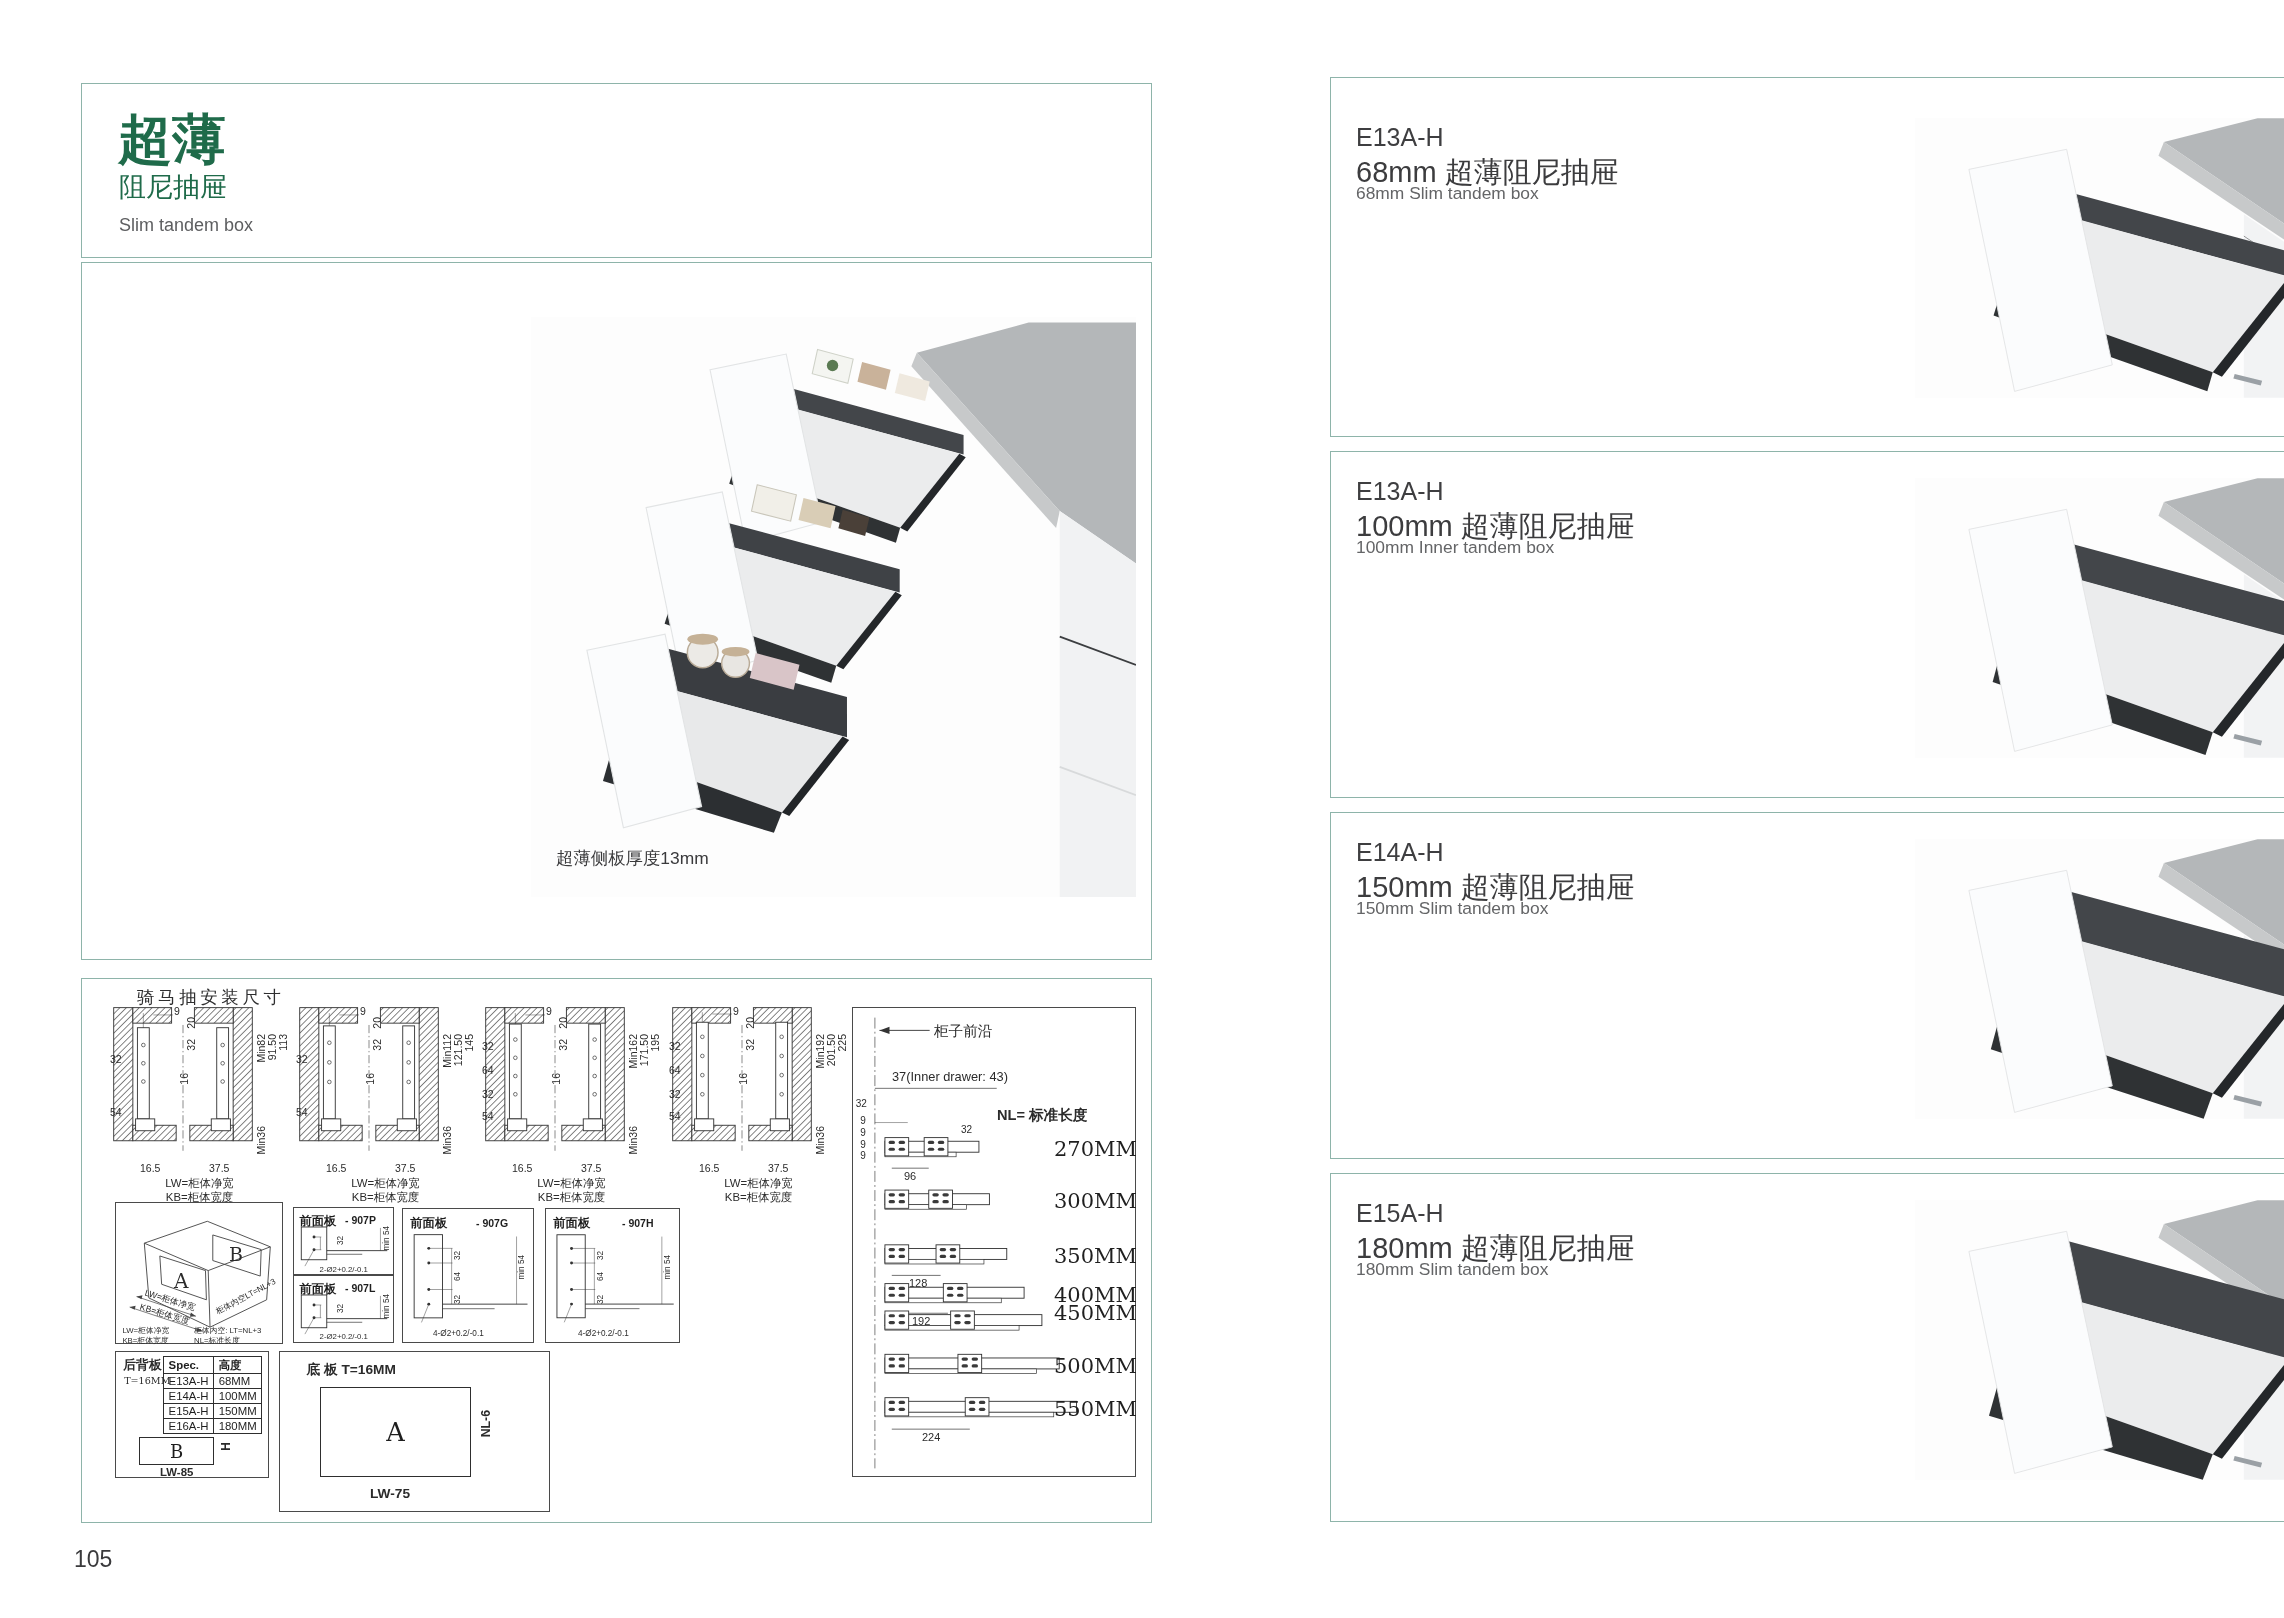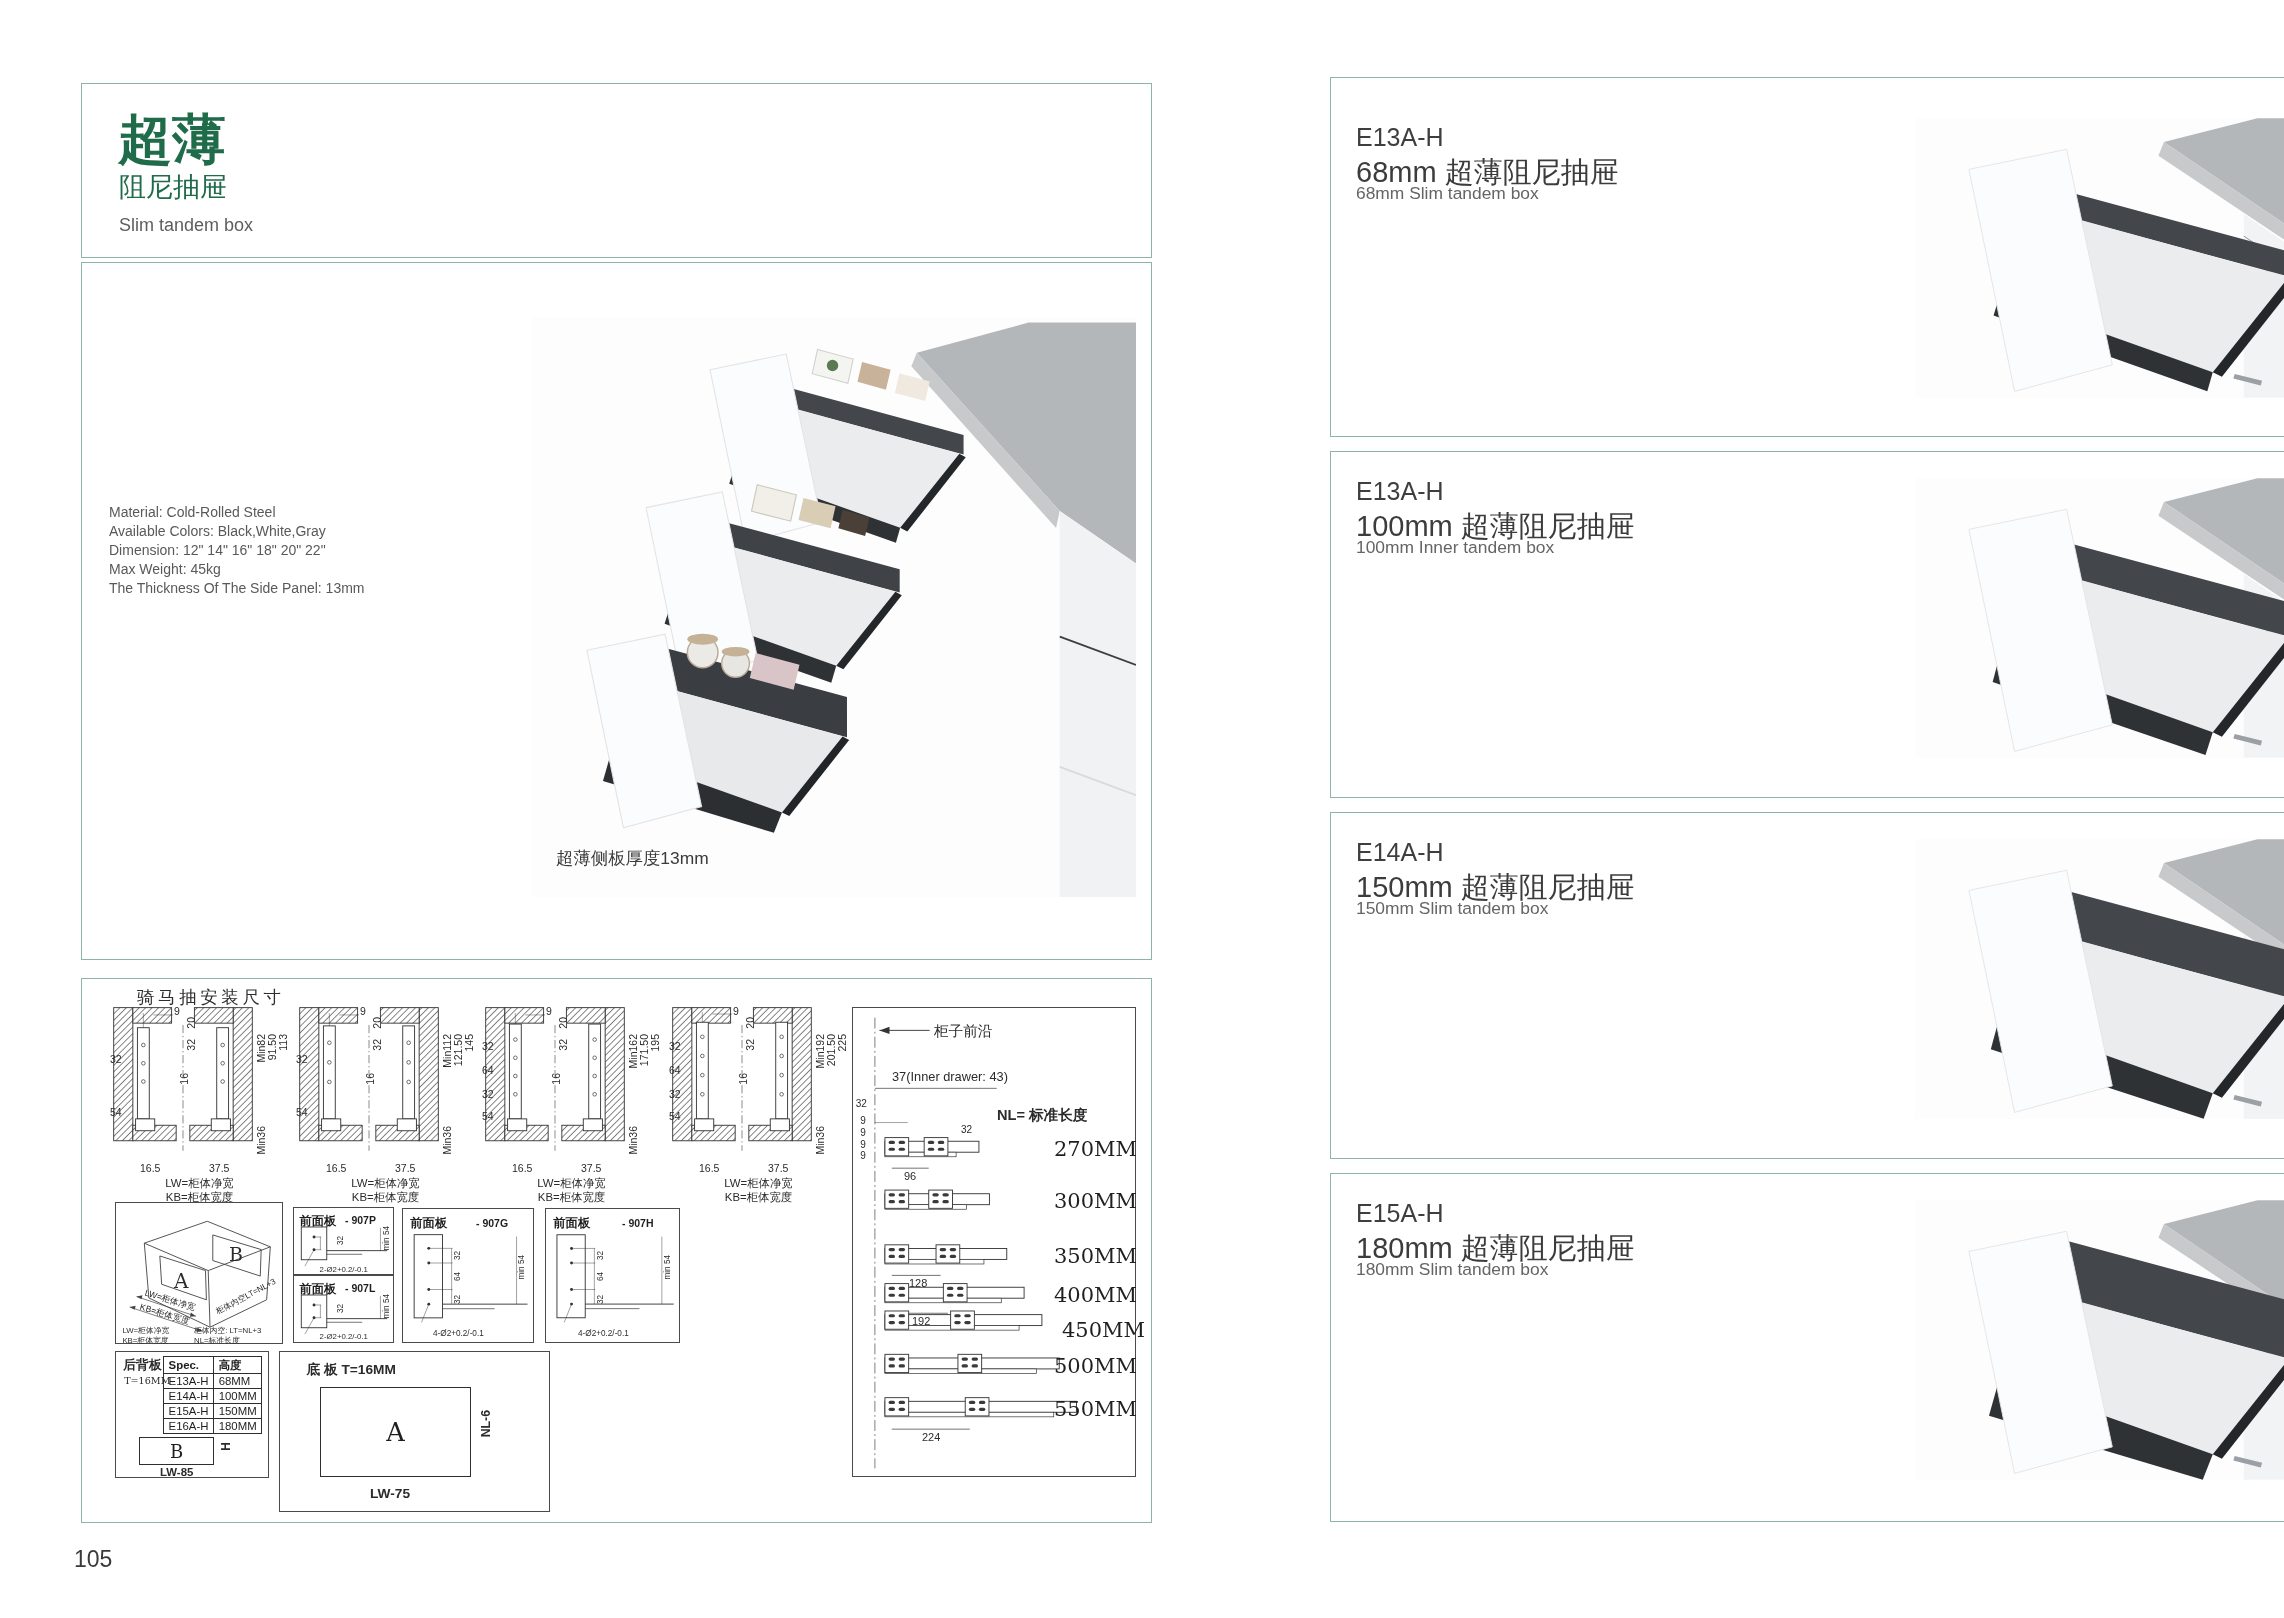--- a/index.html
+++ b/index.html
@@ -76,27 +76,20 @@
     </defs>
   </svg>
 
   <div class="tealbox" style="left:81px;top:83px;width:1071px;height:175px;">
     <h1 class="title-cn">超薄</h1>
     <h2 class="subtitle-cn">阻尼抽屉</h2>
     <div class="subtitle-en">Slim tandem box</div>
   </div>
 
   <div class="tealbox" style="left:81px;top:262px;width:1071px;height:698px;">
-    <div class="specs-en" style="left:27px;top:240px;">
-      <div>Material: Cold-Rolled Steel</div>
-      <div>Available Colors: Black,White,Gray</div>
-      <div>Dimension: 12" 14" 16" 18" 20" 22"</div>
-      <div>Max Weight: 45kg</div>
-      <div>The Thickness Of The Side Panel: 13mm</div>
-    </div>
 
     <div class="photo" style="left:449px;top:54px;width:605px;height:580px;">
       <svg viewBox="0 0 1325 1270" width="605" height="580">
         <rect width="1325" height="1270" fill="#fdfdfd"></rect>
         <polygon points="845,78 1090,12 1325,12 1325,540 1158,425" fill="#b4b7b9"></polygon>
         <polygon points="845,78 1158,425 1150,462 833,108" fill="#c7c9ca"></polygon>
         <polygon points="1158,425 1325,540 1325,1270 1158,1270" fill="#f1f2f3"></polygon>
         <line x1="1158" y1="700" x2="1325" y2="762" stroke="#3c3e40" stroke-width="4"></line>
         <line x1="1158" y1="985" x2="1325" y2="1047" stroke="#d8dadb" stroke-width="4"></line>
 
@@ -363,21 +356,21 @@
     <span class="lbl" style="left:2.7px;top:91px;font-size:10px;">32</span>
     <span class="lbl" style="left:7.3px;top:108px;font-size:10px;">9</span>
     <span class="lbl" style="left:7.3px;top:120px;font-size:10px;">9</span>
     <span class="lbl" style="left:7.3px;top:132px;font-size:10px;">9</span>
     <span class="lbl" style="left:7.3px;top:143px;font-size:10px;">9</span>
     <span class="lbl" style="left:108px;top:117px;font-size:10px;">32</span>
     <span class="size-lbl serif" style="top:129px;">270MM</span>
     <span class="size-lbl serif" style="top:181px;">300MM</span>
     <span class="size-lbl serif" style="top:236px;">350MM</span>
     <span class="size-lbl serif" style="top:275px;">400MM</span>
-    <span class="size-lbl serif" style="top:310px;margin-left:8px;">450MM</span>
+    <span class="size-lbl serif" style="top:293px;">450MM</span>
     <span class="size-lbl serif" style="top:346px;">500MM</span>
     <span class="size-lbl serif" style="top:389px;">550MM</span>
     <span class="lbl" style="left:51px;top:163px;font-size:11px;">96</span>
     <span class="lbl" style="left:56px;top:270px;font-size:11px;">128</span>
     <span class="lbl" style="left:59px;top:308px;font-size:11px;">192</span>
     <span class="lbl" style="left:69px;top:424px;font-size:11px;">224</span>
   </figure>
 
   <figure class="isofig">
     <svg viewBox="0 0 368 311" width="168" height="142">

